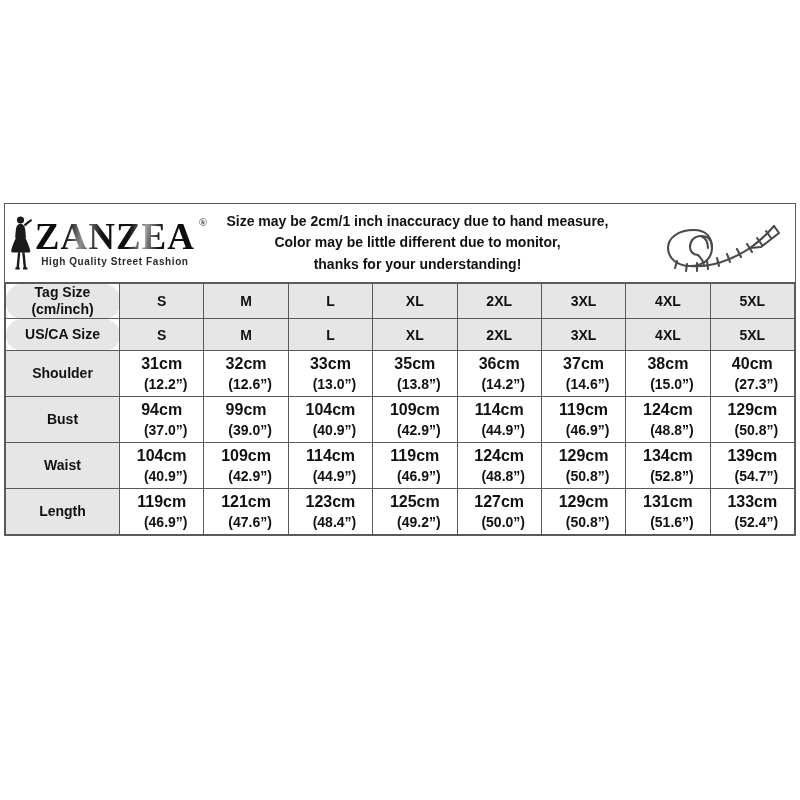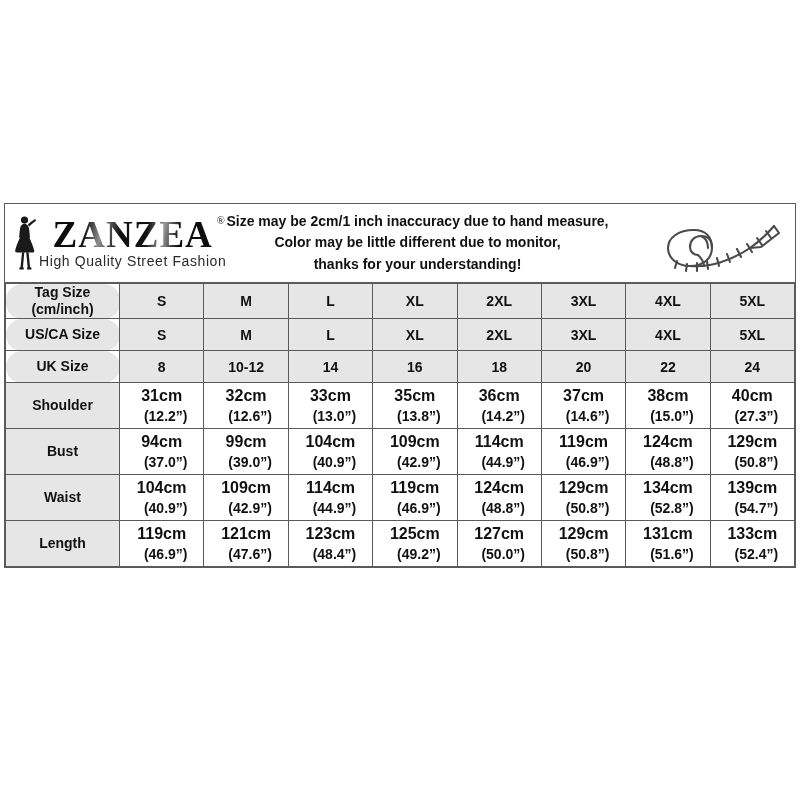--- a/index.html
+++ b/index.html
@@ -42,20 +42,21 @@
     box-sizing: border-box;
   }
 
   .brand-block {
     width: 190px;
     flex: 0 0 190px;
     display: flex;
     align-items: center;
     padding-left: 6px;
     box-sizing: border-box;
+    justify-content: flex-end;
   }
 
   .brand-figure {
     flex: 0 0 30px;
     height: 58px;
     display: block;
   }
 
   .brand-text {
     display: flex;
@@ -88,22 +89,22 @@
     top: -2px;
     right: -13px;
     font-size: 11px;
     font-weight: normal;
     color: #1a1a1a;
     -webkit-text-fill-color: #1a1a1a;
   }
 
   .brand-tagline {
     font-family: "Liberation Sans", sans-serif;
-    font-size: 14px;
-    font-weight: normal;
+    font-size: 10px;
+    font-weight: bold;
     letter-spacing: 0.6px;
     color: #2a2a2a;
     margin-top: 1px;
     white-space: nowrap;
   }
 
   .notice-block {
     flex: 1 1 auto;
     text-align: center;
     padding: 0 6px;
@@ -271,31 +272,20 @@
           <td>S</td>
           <td>M</td>
           <td>L</td>
           <td>XL</td>
           <td>2XL</td>
           <td>3XL</td>
           <td>4XL</td>
           <td>5XL</td>
         </tr>
 
-        <tr class="size-row">
-          <td class="row-label">UK Size</td>
-          <td>8</td>
-          <td>10-12</td>
-          <td>14</td>
-          <td>16</td>
-          <td>18</td>
-          <td>20</td>
-          <td>22</td>
-          <td>24</td>
-        </tr>
 
 
         <tr class="measure-row">
           <td class="row-label">Shoulder</td>
           <td>
             <span class="cell-cm">31cm</span>
             <span class="cell-in">(12.2”)</span>
           </td>
           <td>
             <span class="cell-cm">32cm</span>

